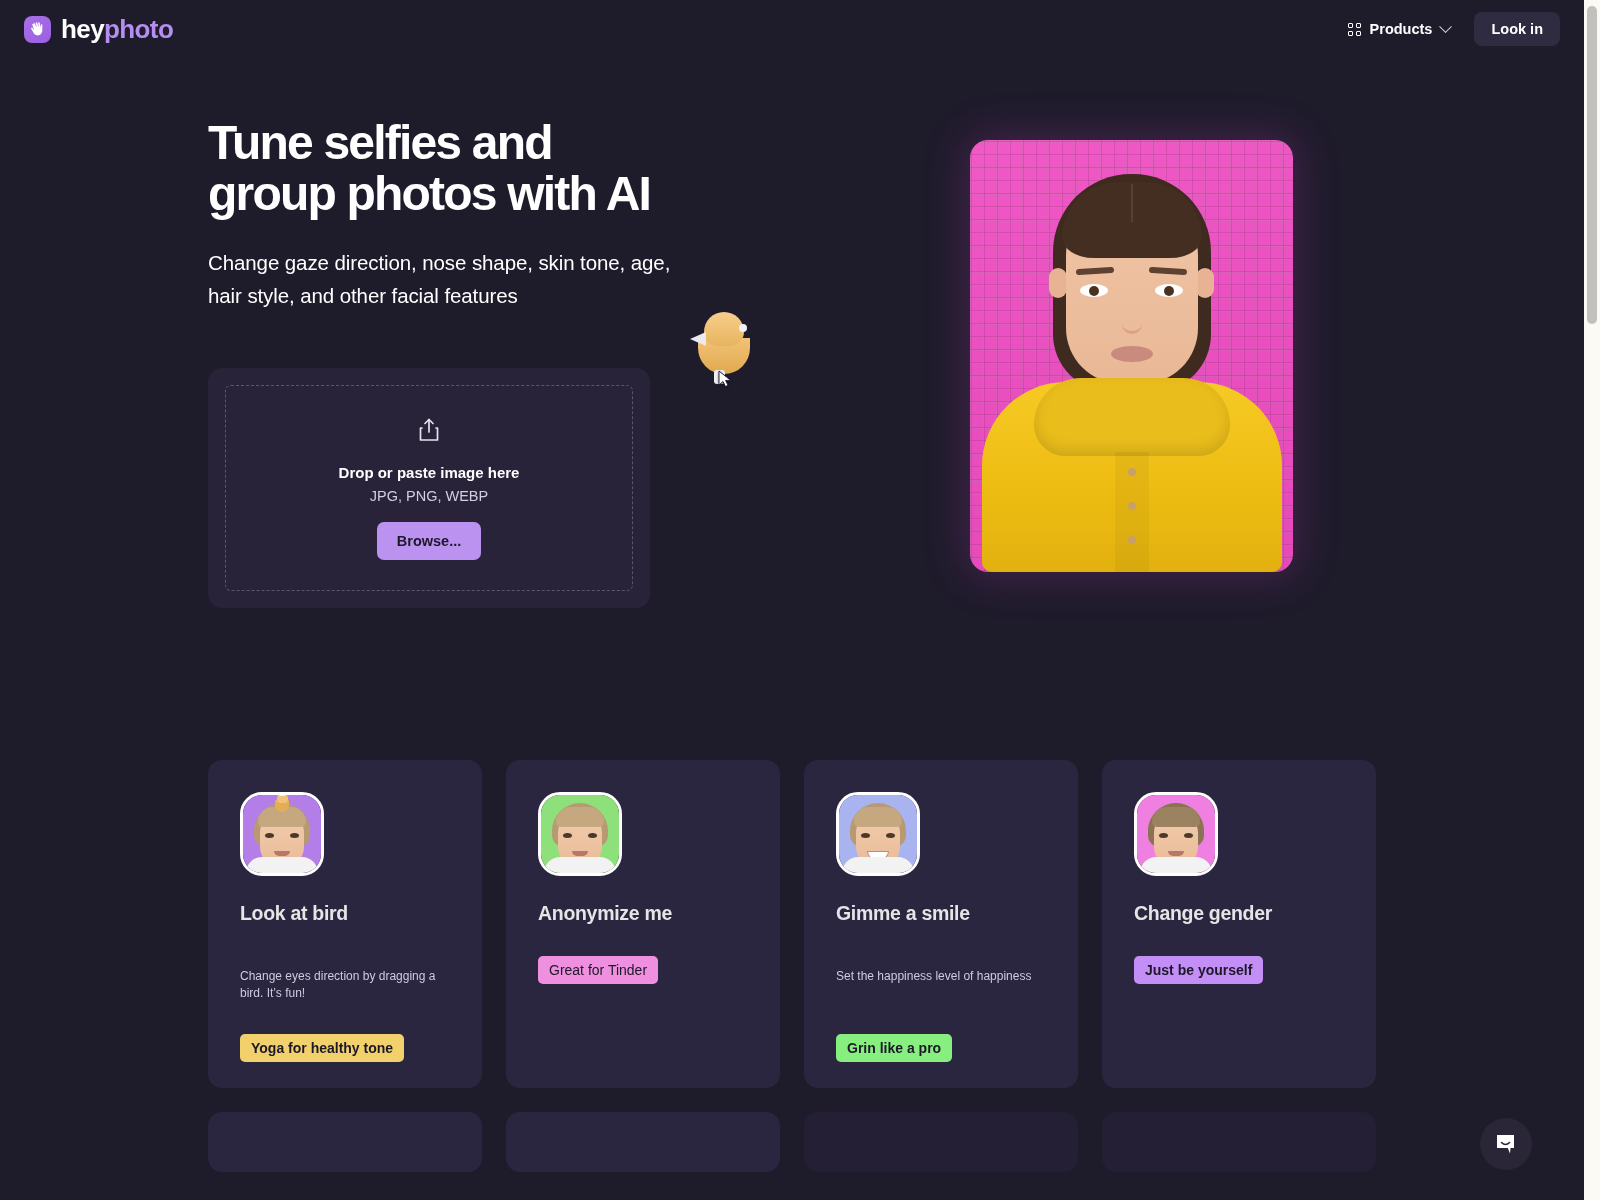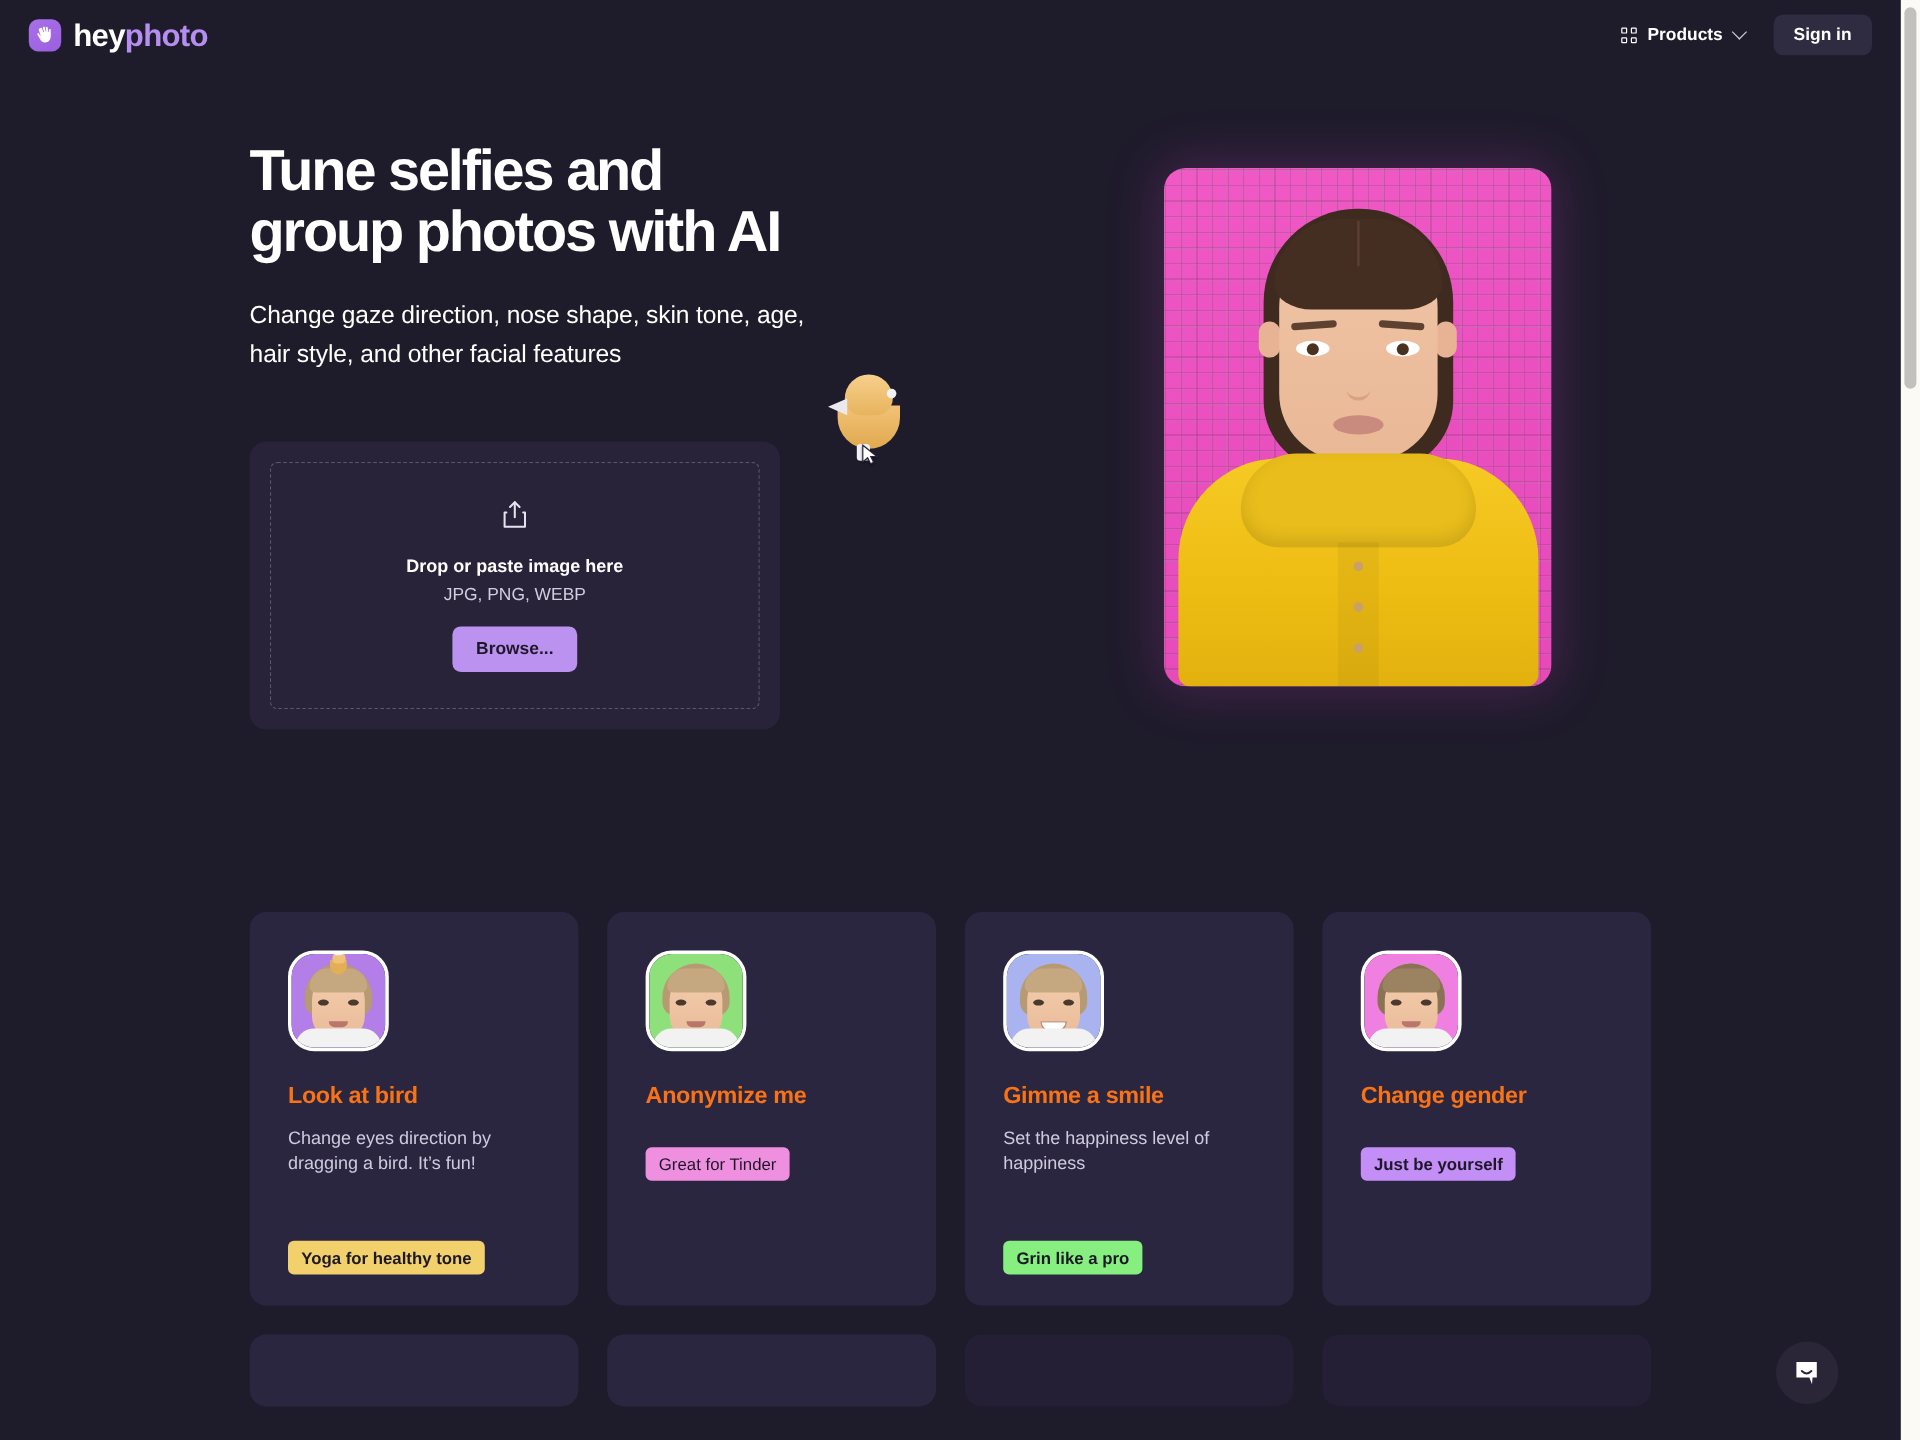--- a/index.html
+++ b/index.html
@@ -419,30 +419,31 @@
     position:absolute; left:50%; top:-4px; transform:translateX(-50%);
     width:18px; height:26px; z-index:7;
   }
   .t-bird .bb { position:absolute; left:2px; top:9px; width:14px; height:12px; background:#e3ae56; border-radius:0 0 8px 8px; }
   .t-bird .bh { position:absolute; left:4px; top:2px; width:11px; height:10px; background:#efc277; border-radius:6px 6px 4px 4px; }
   .t-bird .be { position:absolute; left:5px; top:0px; width:8px; height:5px; background:#f1f1f5; border-radius:3px; }
 
   .fcard h3 {
     font-size: 19.5px;
     font-weight: 700;
-    color: #f97316;
+    color: #e5e5e5;
     letter-spacing: -0.3px;
     margin-bottom: 13px;
   }
   .fcard p {
-    font-size: 15px;
+    font-size: 12px;
     line-height: 1.42;
     color: #cfcade;
     font-weight: 400;
     flex: 1;
+    margin-top: 30px;
   }
   .tag {
     align-self: flex-start;
     font-size: 14px;
     font-weight: 700;
     padding: 6px 11px;
     border-radius: 5px;
     color: #1c1828;
     margin-top: 18px;
     white-space: nowrap;
@@ -496,21 +497,21 @@
       <button class="nav-products">
         <span class="grid-icon">
             <i></i>
             <i></i>
             <i></i>
             <i></i>
           </span>
         <span>Products</span>
         <span class="chev"></span>
       </button>
-      <button class="btn-signin">Sign in</button>
+      <button class="btn-signin">Look in</button>
     </nav>
   </header>
 
   <section class="hero">
 
     <div class="hero-left">
       <h1 class="hero-title">Tune selfies and group photos with AI</h1>
       <p class="hero-sub">Change gaze direction, nose shape, skin tone, age, hair style, and other facial features</p>
 
       <div class="upload-card">

